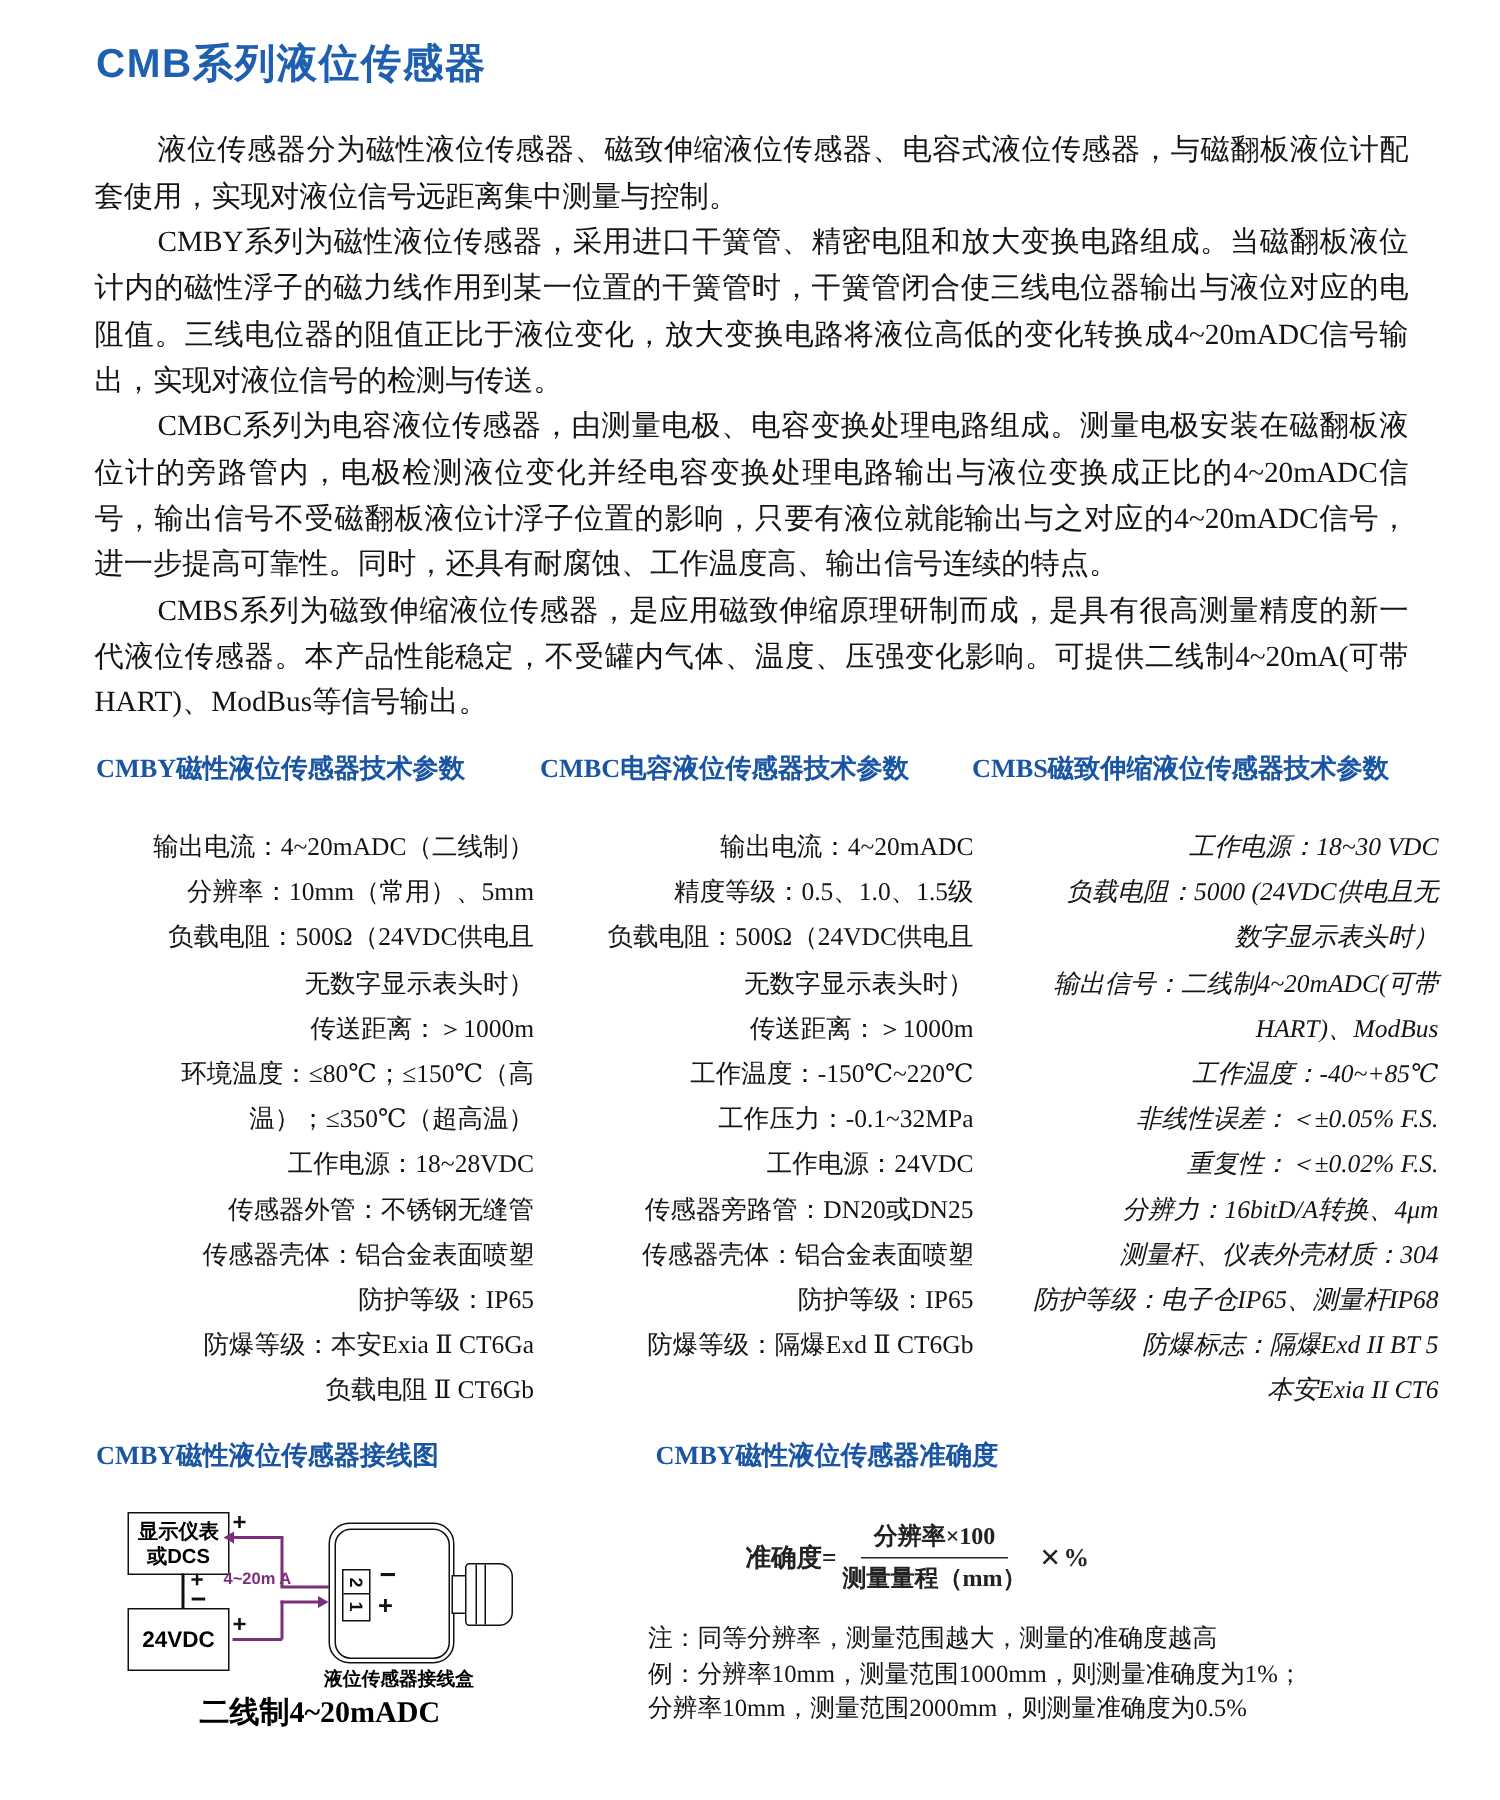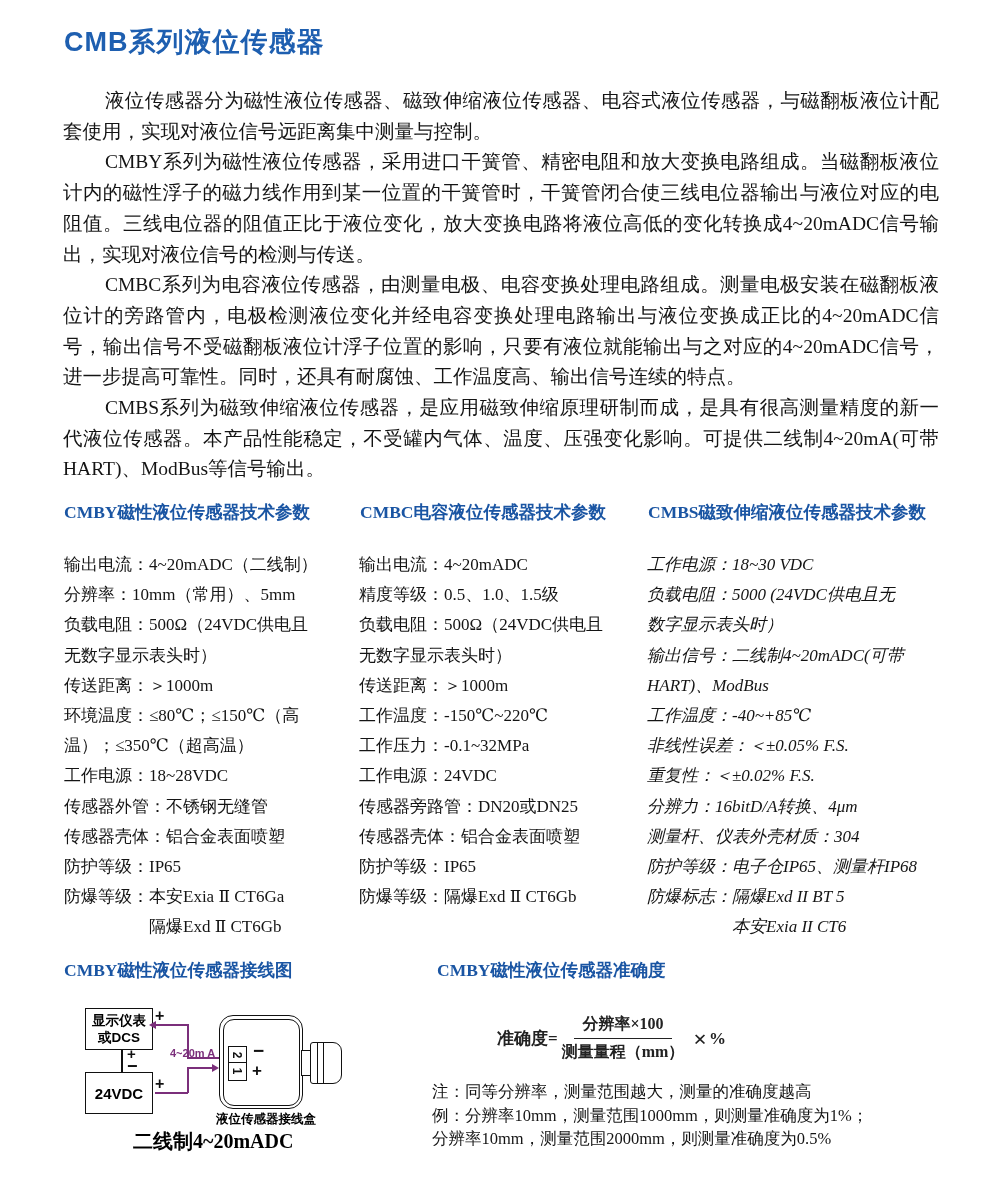--- a/index.html
+++ b/index.html
@@ -5,21 +5,21 @@
   html,body{margin:0;padding:0;background:#fff;}
   #page{position:relative;width:1000px;height:1200px;background:#fff;overflow:hidden;
         font-family:"Liberation Serif","DejaVu Serif",serif;color:#111;}
   .title{position:absolute;left:64px;top:24px;font-family:"Liberation Sans","DejaVu Sans",sans-serif;
          font-weight:bold;font-size:27px;letter-spacing:1px;color:#1e5fb0;}
   .intro{position:absolute;left:63px;top:86px;width:876px;font-size:19.5px;line-height:30.7px;
          text-align:justify;color:#141414;}
   .intro p{margin:0;text-indent:2.15em;}
   .spec-head{position:absolute;top:500px;font-weight:bold;font-size:17.5px;color:#1a55a3;}
   .spec-col{position:absolute;top:550px;font-size:17px;color:#141414;}
-  .spec-col div{white-space:pre;line-height:30.2px;height:30.2px;}
+  .spec-col div{white-space:pre;line-height:30.2px;height:30.2px;text-align:right;}
   .sub-head{position:absolute;top:958px;font-weight:bold;font-size:17.5px;color:#1a55a3;}
   
   .diagram{position:absolute;left:75px;top:1005px;width:300px;height:130px;}
   .dbox{position:absolute;border:1.6px solid #111;background:#fff;display:flex;flex-direction:column;
         align-items:center;justify-content:center;font-family:"Liberation Sans","DejaVu Sans",sans-serif;
         font-weight:bold;color:#000;}
   .wire{position:absolute;background:#7b2f7b;}
   .sign{position:absolute;font-family:"Liberation Sans","DejaVu Sans",sans-serif;font-weight:bold;color:#111;}
   .arrow-l{position:absolute;width:0;height:0;border-top:4px solid transparent;border-bottom:4px solid transparent;
            border-right:7px solid #7b2f7b;}
@@ -77,21 +77,21 @@
       <div>负载电阻：500Ω（24VDC供电且</div>
       <div>无数字显示表头时）</div>
       <div>传送距离：＞1000m</div>
       <div>环境温度：≤80℃；≤150℃（高</div>
       <div>温）；≤350℃（超高温）</div>
       <div>工作电源：18~28VDC</div>
       <div>传感器外管：不锈钢无缝管</div>
       <div>传感器壳体：铝合金表面喷塑</div>
       <div>防护等级：IP65</div>
       <div>防爆等级：本安Exia Ⅱ CT6Ga</div>
-      <div>　　　　　隔爆Exd Ⅱ CT6Gb</div>
+      <div>　　　　　负载电阻 Ⅱ CT6Gb</div>
     </div>
   <div class="spec-col" style="left:359px;width:290px;">
       <div>输出电流：4~20mADC</div>
       <div>精度等级：0.5、1.0、1.5级</div>
       <div>负载电阻：500Ω（24VDC供电且</div>
       <div>无数字显示表头时）</div>
       <div>传送距离：＞1000m</div>
       <div>工作温度：-150℃~220℃</div>
       <div>工作压力：-0.1~32MPa</div>
       <div>工作电源：24VDC</div>
@@ -133,21 +133,21 @@
     <div class="sign" style="left:80px;top:70px;font-size:16px;">+</div>
 
     <div class="wire" style="left:46px;top:44px;width:1.5px;height:23px;background:#111;"></div>
     <div class="sign" style="left:52px;top:40px;font-size:15px;">+</div>
     <div class="sign" style="left:52px;top:51px;font-size:18px;">−</div>
 
     <div class="arrow-l" style="left:74px;top:16px;"></div>
     <div class="wire" style="left:80px;top:19px;width:33px;height:1.5px;"></div>
     <div class="wire" style="left:112px;top:19px;width:1.5px;height:34px;"></div>
     <div class="wire" style="left:112px;top:52px;width:32px;height:1.5px;"></div>
-    <div class="wire-label" style="left:95px;top:42px;">4~20m A</div>
+    <div class="wire-label" style="left:74px;top:42px;">4~20m A</div>
     <div class="wire" style="left:112px;top:62px;width:25px;height:1.5px;"></div>
     <div class="arrow-r" style="left:137px;top:59px;"></div>
     <div class="wire" style="left:112px;top:62px;width:1.5px;height:26px;"></div>
     <div class="wire" style="left:80px;top:87px;width:33px;height:1.5px;"></div>
 
     <div class="junction">
       <div class="junction-inner"></div>
       <div class="terminal">
         <div class="tcell">
             <span>2</span>

